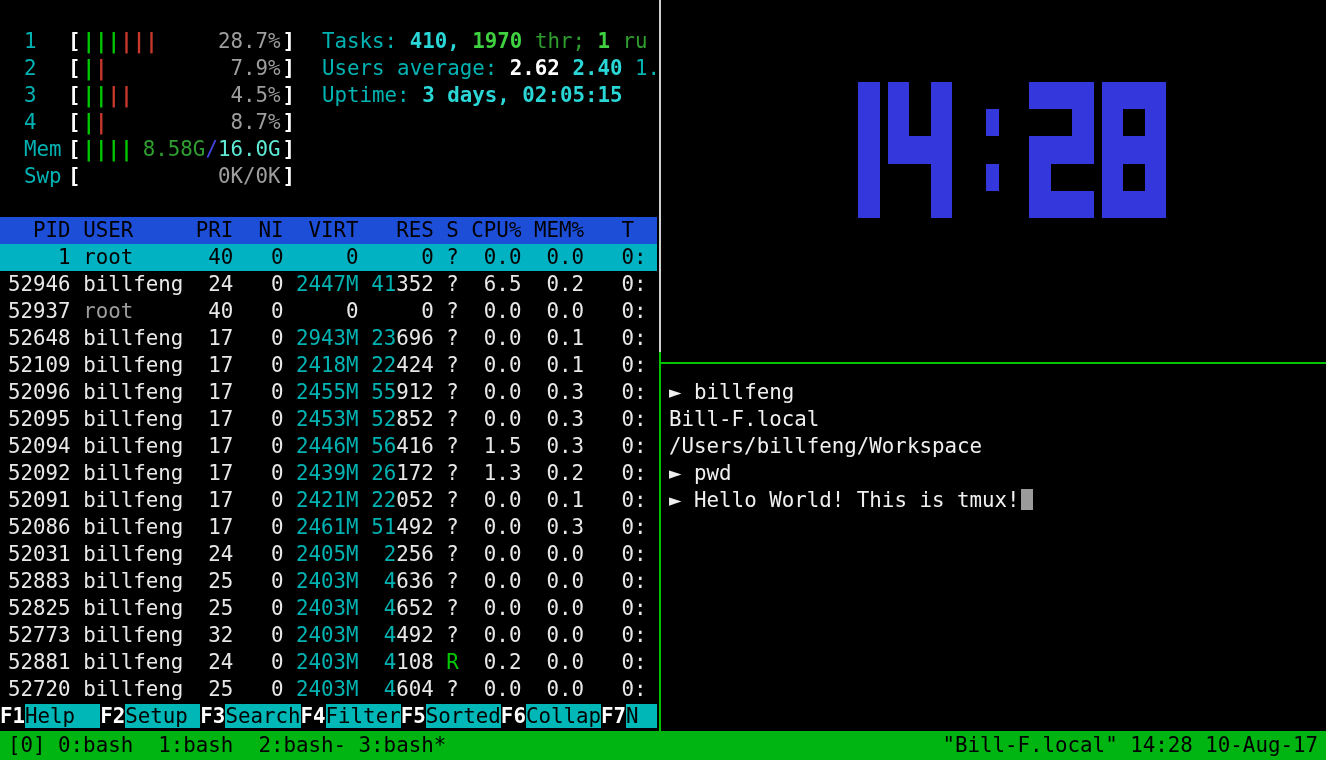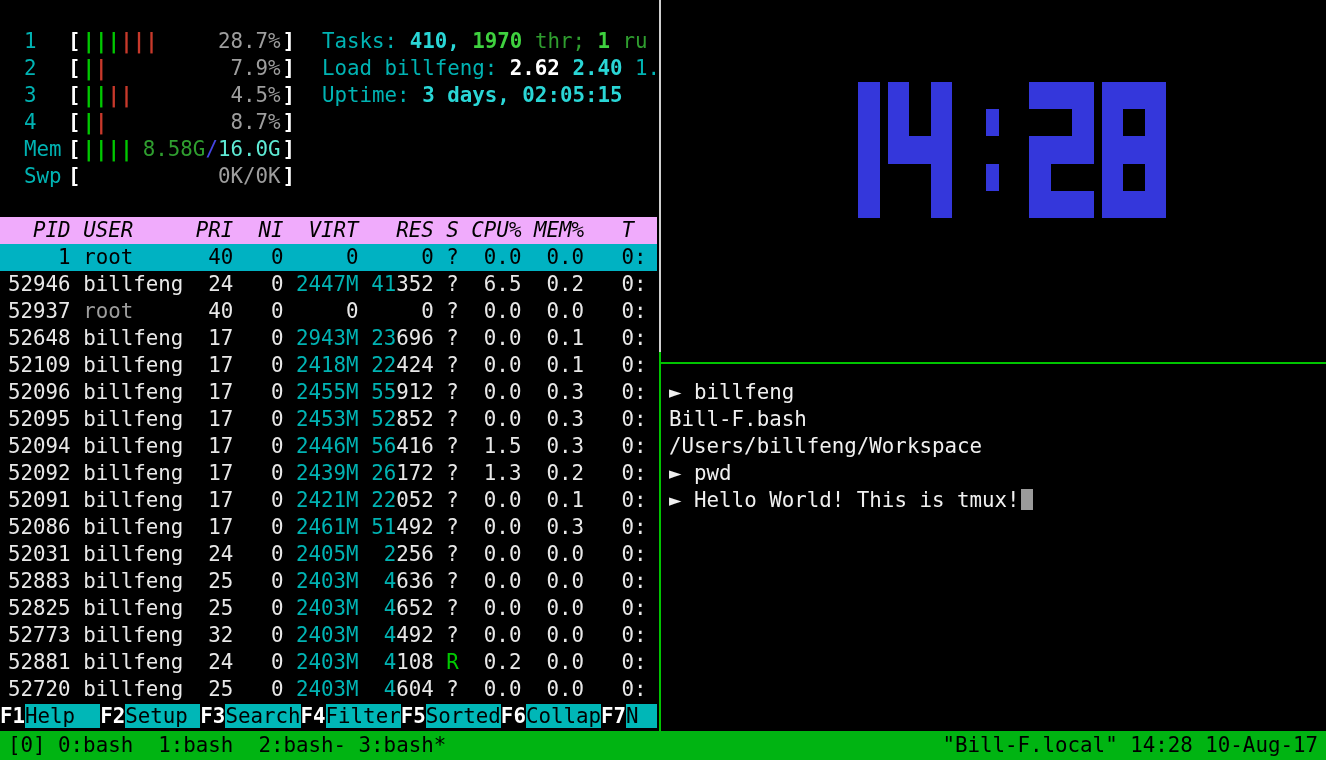--- a/index.html
+++ b/index.html
@@ -22,21 +22,21 @@
   .m-label{color:#00b3b3;width:44px;}
   .m-bracket{color:#ffffff;font-weight:bold;}
   .m-inner{position:relative;width:202px;height:27px;}
   .m-bars{position:absolute;left:2px;top:0;letter-spacing:0;}
   .m-value{position:absolute;right:2px;top:0;}
   
   #htop-info{position:absolute;left:322px;top:28px;}
   .info-line{height:27px;line-height:27px;}
   
   .t-row{height:27px;line-height:27px;padding-left:8px;}
-  #t-header{background:#f0abfc;color:#000;font-style:italic;}
+  #t-header{background:#1d4ed8;color:#000;}
   .t-selected{background:#00b2c2;}
   .t-selected span{color:#000 !important;}
   #htop-blank{height:27px;}
   
   #fkeys{height:27px;line-height:27px;display:flex;}
   .fk-num{color:#ffffff;font-weight:bold;white-space:pre;}
   .fk-label{background:#00b7b7;color:#000;white-space:pre;}
   
   #clock{display:flex;align-items:flex-start;padding-top:82px;}
   .clk-digit{display:grid;grid-template-columns:repeat(3,21.5px);grid-auto-rows:27.2px;margin-right:8px;}
@@ -112,21 +112,21 @@
             <span class="m-bracket">[</span>
             <div class="m-inner">
               <span class="m-bars pre"></span>
               <span class="m-value pre"><span style="color: rgb(158, 158, 158); margin-top: 36px;">0K/0K</span></span>
             </div>
             <span class="m-bracket">]</span>
           </div>
         </div>
       <div id="htop-info">
           <div class="info-line pre"><span style="color: rgb(0, 179, 179);">Tasks: </span><span style="color: rgb(42, 214, 214); font-weight: bold;">410,</span><span style="color: rgb(0, 179, 179);"> </span><span style="color: rgb(63, 209, 63); font-weight: bold;">1970</span><span style="color: rgb(47, 158, 47);"> thr; </span><span style="color: rgb(63, 209, 63); font-weight: bold;">1</span><span style="color: rgb(47, 158, 47);"> ru</span></div>
-          <div class="info-line pre"><span style="color: rgb(0, 179, 179);">Load billfeng: </span><span style="color: rgb(255, 255, 255); font-weight: bold;">2.62 </span><span style="color: rgb(42, 214, 214); font-weight: bold;">2.40 </span><span style="color: rgb(0, 179, 179);">1.</span></div>
+          <div class="info-line pre"><span style="color: rgb(0, 179, 179);">Users average: </span><span style="color: rgb(255, 255, 255); font-weight: bold;">2.62 </span><span style="color: rgb(42, 214, 214); font-weight: bold;">2.40 </span><span style="color: rgb(0, 179, 179);">1.</span></div>
           <div class="info-line pre"><span style="color: rgb(0, 179, 179);">Uptime: </span><span style="color: rgb(42, 214, 214); font-weight: bold;">3 days, 02:05:15</span></div>
         </div>
     </div>
     <div id="htop-blank"></div>
     <div id="t-header" class="t-row pre"><span style="color: rgb(0, 0, 0);">  PID </span><span style="color: rgb(0, 0, 0);">USER     </span><span style="color: rgb(0, 0, 0);">PRI </span><span style="color: rgb(0, 0, 0);"> NI </span><span style="color: rgb(0, 0, 0);"> VIRT</span><span style="color: rgb(0, 0, 0);"> </span><span style="color: rgb(0, 0, 0);">  RES</span><span style="color: rgb(0, 0, 0);"> S</span><span style="color: rgb(0, 0, 0);"> CPU%</span><span style="color: rgb(0, 0, 0);"> MEM%</span><span style="color: rgb(0, 0, 0);">   T</span></div>
     <div id="t-body">
         <div class="t-row pre t-selected"><span style="color: rgb(0, 0, 0);">    1 </span><span style="color: rgb(0, 0, 0);">root     </span><span style="color: rgb(0, 0, 0);"> 40 </span><span style="color: rgb(0, 0, 0);">  0 </span><span style="color: rgb(0, 0, 0);">    0</span><span style="color: rgb(0, 0, 0);"> </span><span style="color: rgb(0, 0, 0);">    0</span><span style="color: rgb(0, 0, 0);"> ?</span><span style="color: rgb(0, 0, 0);">  0.0</span><span style="color: rgb(0, 0, 0);">  0.0</span><span style="color: rgb(0, 0, 0);">   0:</span></div>
         <div class="t-row pre"><span style="color: rgb(232, 232, 232);">52946 </span><span style="color: rgb(232, 232, 232);">billfeng </span><span style="color: rgb(232, 232, 232);"> 24 </span><span style="color: rgb(232, 232, 232);">  0 </span><span style="color: rgb(0, 179, 179);">2447M</span><span style="color: rgb(232, 232, 232);"> </span><span style="color: rgb(0, 179, 179);">41</span><span style="color: rgb(232, 232, 232);">352</span><span style="color: rgb(232, 232, 232);"> ?</span><span style="color: rgb(232, 232, 232);">  6.5</span><span style="color: rgb(232, 232, 232);">  0.2</span><span style="color: rgb(232, 232, 232);">   0:</span></div>
         <div class="t-row pre"><span style="color: rgb(232, 232, 232);">52937 </span><span style="color: rgb(158, 158, 158);">root     </span><span style="color: rgb(232, 232, 232);"> 40 </span><span style="color: rgb(232, 232, 232);">  0 </span><span style="color: rgb(232, 232, 232);">    0</span><span style="color: rgb(232, 232, 232);"> </span><span style="color: rgb(232, 232, 232);">    0</span><span style="color: rgb(232, 232, 232);"> ?</span><span style="color: rgb(232, 232, 232);">  0.0</span><span style="color: rgb(232, 232, 232);">  0.0</span><span style="color: rgb(232, 232, 232);">   0:</span></div>
         <div class="t-row pre"><span style="color: rgb(232, 232, 232);">52648 </span><span style="color: rgb(232, 232, 232);">billfeng </span><span style="color: rgb(232, 232, 232);"> 17 </span><span style="color: rgb(232, 232, 232);">  0 </span><span style="color: rgb(0, 179, 179);">2943M</span><span style="color: rgb(232, 232, 232);"> </span><span style="color: rgb(0, 179, 179);">23</span><span style="color: rgb(232, 232, 232);">696</span><span style="color: rgb(232, 232, 232);"> ?</span><span style="color: rgb(232, 232, 232);">  0.0</span><span style="color: rgb(232, 232, 232);">  0.1</span><span style="color: rgb(232, 232, 232);">   0:</span></div>
@@ -235,21 +235,21 @@
           <div class="clk-cell" style="background: rgb(52, 55, 219);"></div>
           <div class="clk-cell" style="background: rgb(52, 55, 219);"></div>
           <div class="clk-cell" style="background: rgb(52, 55, 219);"></div>
         </div>
       </div>
   </div>
 
   <div id="pane-term">
     <div id="term-lines">
         <div class="term-line"><span class="prompt-arrow">► </span><span>billfeng</span></div>
-        <div class="term-line"><span>Bill-F.bash</span></div>
+        <div class="term-line"><span>Bill-F.local</span></div>
         <div class="term-line"><span>/Users/billfeng/Workspace</span></div>
         <div class="term-line"><span class="prompt-arrow">► </span><span>pwd</span></div>
         <div class="term-line"><span class="prompt-arrow">► </span><span>Hello World! This is tmux!</span><span class="cursor-block"></span></div>
       </div>
   </div>
 
   <div id="statusbar">
     <span>[0] 0:bash  1:bash  2:bash- 3:bash*</span>
     <span>"Bill-F.local" 14:28 10-Aug-17</span>
   </div>

